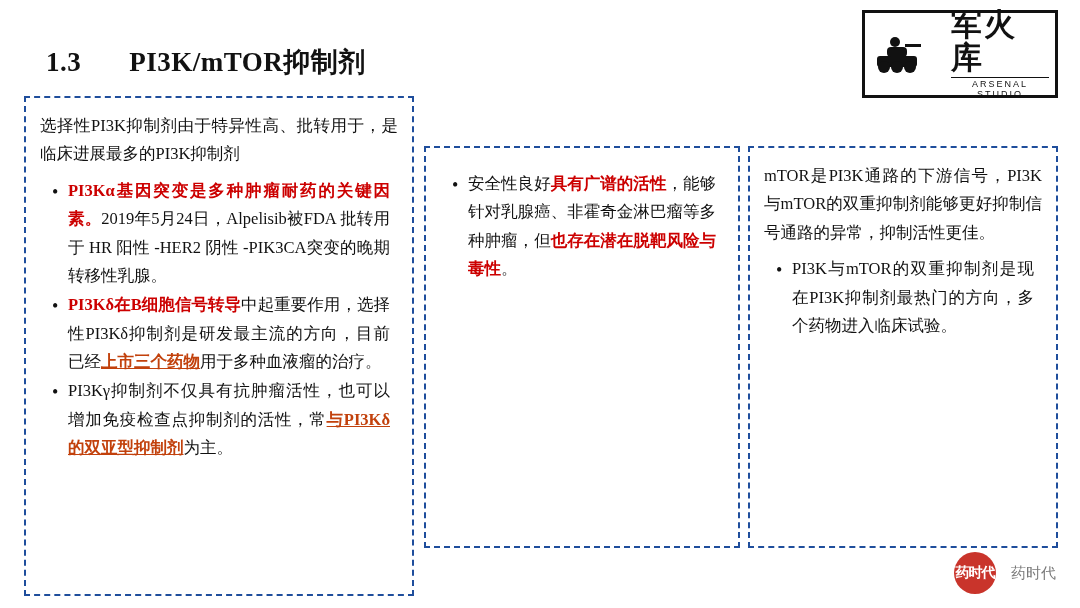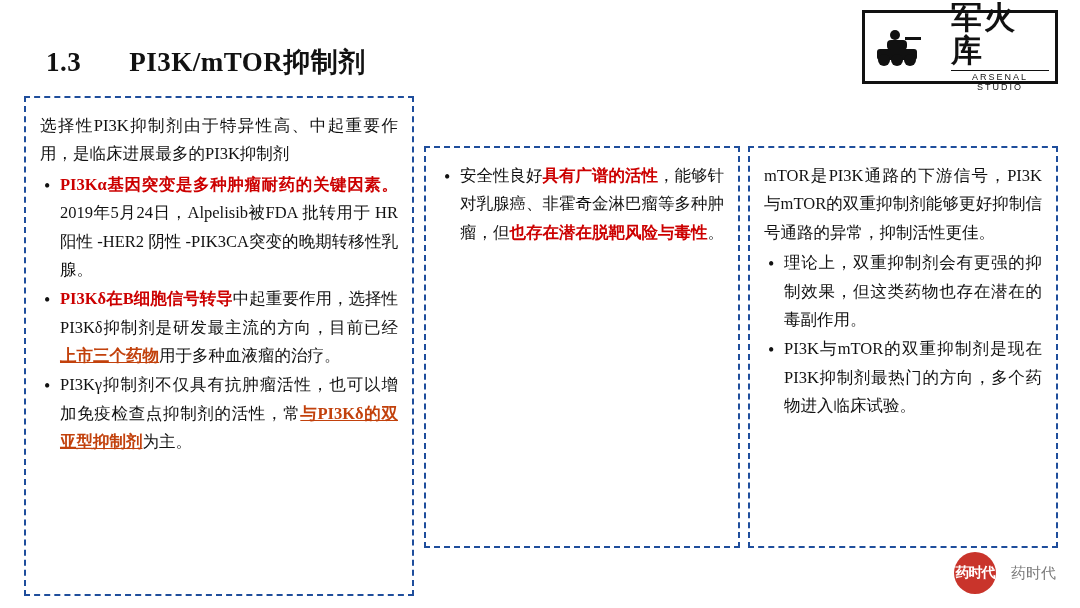--- a/index.html
+++ b/index.html
@@ -33,21 +33,21 @@
   }
   .heading .num {
     margin-right: 48px;
   }
   
   .logo {
     position: absolute;
     right: 22px;
     top: 10px;
     width: 196px;
-    height: 74px;
+    height: 88px;
     border: 3px solid #111111;
     background: #ffffff;
     display: flex;
     align-items: center;
     box-sizing: border-box;
     padding: 4px 6px;
     gap: 28px;
   }
   .logo-mark {
     width: 52px;
@@ -95,21 +95,21 @@
   #box2 { left: 424px; top: 146px; width: 316px; height: 402px; }
   #box3 { left: 748px; top: 146px; width: 310px; height: 402px; }
 
   .para {
     margin: 0 0 2px 0;
     text-align: justify;
     text-justify: inter-ideograph;
   }
   ul.bullets {
     list-style: none;
-    margin: 0;
+    margin: 8px;
     padding: 0;
     font-family: Liberation Serif, serif;
   }
   ul.bullets > li {
     position: relative;
     padding-left: 20px;
     margin-bottom: 1px;
     text-align: justify;
     text-justify: inter-ideograph;
   }
@@ -185,21 +185,21 @@
         <circle cx="24" cy="14" r="5" fill="#111"></circle>
       </svg>
     </div>
     <div class="logo-text">
       <div class="logo-cn">军火库</div>
       <div class="logo-en">ARSENAL STUDIO</div>
     </div>
   </div>
 
   <div class="box" id="box1">
-    <p class="para">选择性PI3K抑制剂由于特异性高、中起重要作用，是临床进展最多的PI3K抑制剂</p>
+    <p class="para">选择性PI3K抑制剂由于特异性高、批转用于，是临床进展最多的PI3K抑制剂</p>
     <ul class="bullets">
       <li class="red-bullet">
         <span class="red">PI3Kα基因突变是多种肿瘤耐药的关键因素。</span><span>2019年5月24日，Alpelisib被FDA 批转用于 HR 阳性 -HER2 阴性 -PIK3CA突变的晚期转移性乳腺。</span>
       </li>
       <li class="red-bullet">
         <span class="red">PI3Kδ在B细胞信号转导</span><span>中起重要作用，选择性PI3Kδ抑制剂是研发最主流的方向，目前已经</span><span class="redu">上市三个药物</span><span>用于多种血液瘤的治疗。</span>
       </li>
       <li>
         <span>PI3Kγ抑制剂不仅具有抗肿瘤活性，也可以增加免疫检查点抑制剂的活性，常</span><span class="redu">与PI3Kδ的双亚型抑制剂</span><span>为主。</span>
       </li>
@@ -211,23 +211,20 @@
       <li>
         <span>安全性良好</span><span class="red">具有广谱的活性</span><span>，能够针对乳腺癌、非霍奇金淋巴瘤等多种肿瘤，但</span><span class="red">也存在潜在脱靶风险与毒性</span><span>。</span>
       </li>
     </ul>
   </div>
 
   <div class="box" id="box3">
     <p class="para">mTOR是PI3K通路的下游信号，PI3K与mTOR的双重抑制剂能够更好抑制信号通路的异常，抑制活性更佳。</p>
     <ul class="bullets">
       <li>
-        <span>理论上，双重抑制剂会有更强的抑制效果，但这类药物也存在潜在的毒副作用。</span>
-      </li>
-      <li>
         <span>PI3K与mTOR的双重抑制剂是现在PI3K抑制剂最热门的方向，多个药物进入临床试验。</span>
       </li>
     </ul>
   </div>
 
   <div class="wechat">
     <div class="wechat-logo">药时代</div>
     <div class="wechat-name">药时代</div>
   </div>
 

